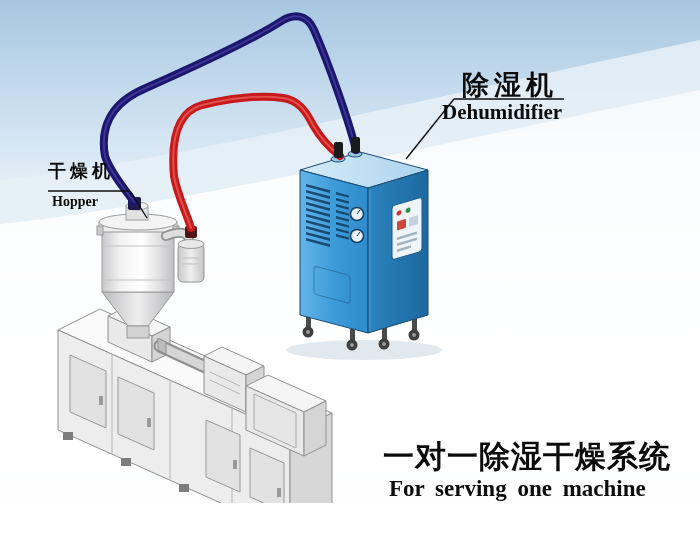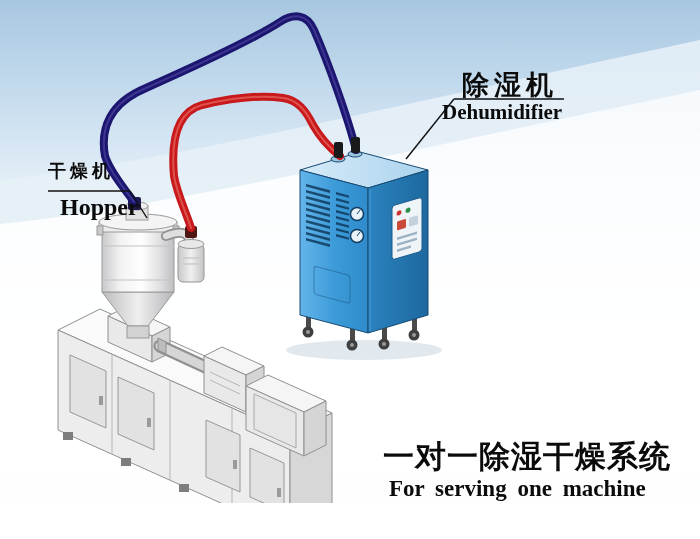--- a/index.html
+++ b/index.html
@@ -7,21 +7,21 @@
     position:relative;width:700px;height:503px;overflow:hidden;
     font-family:"Liberation Sans",sans-serif;
   }
   #stage svg{position:absolute;left:0;top:0;}
   .label{position:absolute;color:#0b0b0b;white-space:nowrap;line-height:1;}
   .cn{font-family:"Liberation Sans",sans-serif;font-weight:bold;}
   .en{font-family:"Liberation Serif",serif;font-weight:bold;}
   .lbl-dehum-cn{left:452px;top:72px;width:116px;text-align:center;font-size:27px;letter-spacing:5px;}
   .lbl-dehum-en{left:442px;top:102px;font-size:21px;text-align:center;}
   .lbl-dryer-cn{left:48px;top:162px;font-size:18px;letter-spacing:4px;}
-  .lbl-dryer-en{left:60px;top:195px;font-size:24px;}
+  .lbl-dryer-en{left:52px;top:195px;font-size:14px;}
   .lbl-cap-cn{left:383px;top:441px;font-size:31px;letter-spacing:1px;}
   .lbl-cap-en{left:389px;top:477px;font-size:23px;word-spacing:5px;}
 </style>
 </head>
 <body>
 
 <div id="stage">
 
 <svg width="700" height="539" viewBox="0 0 700 539">
   <defs>

